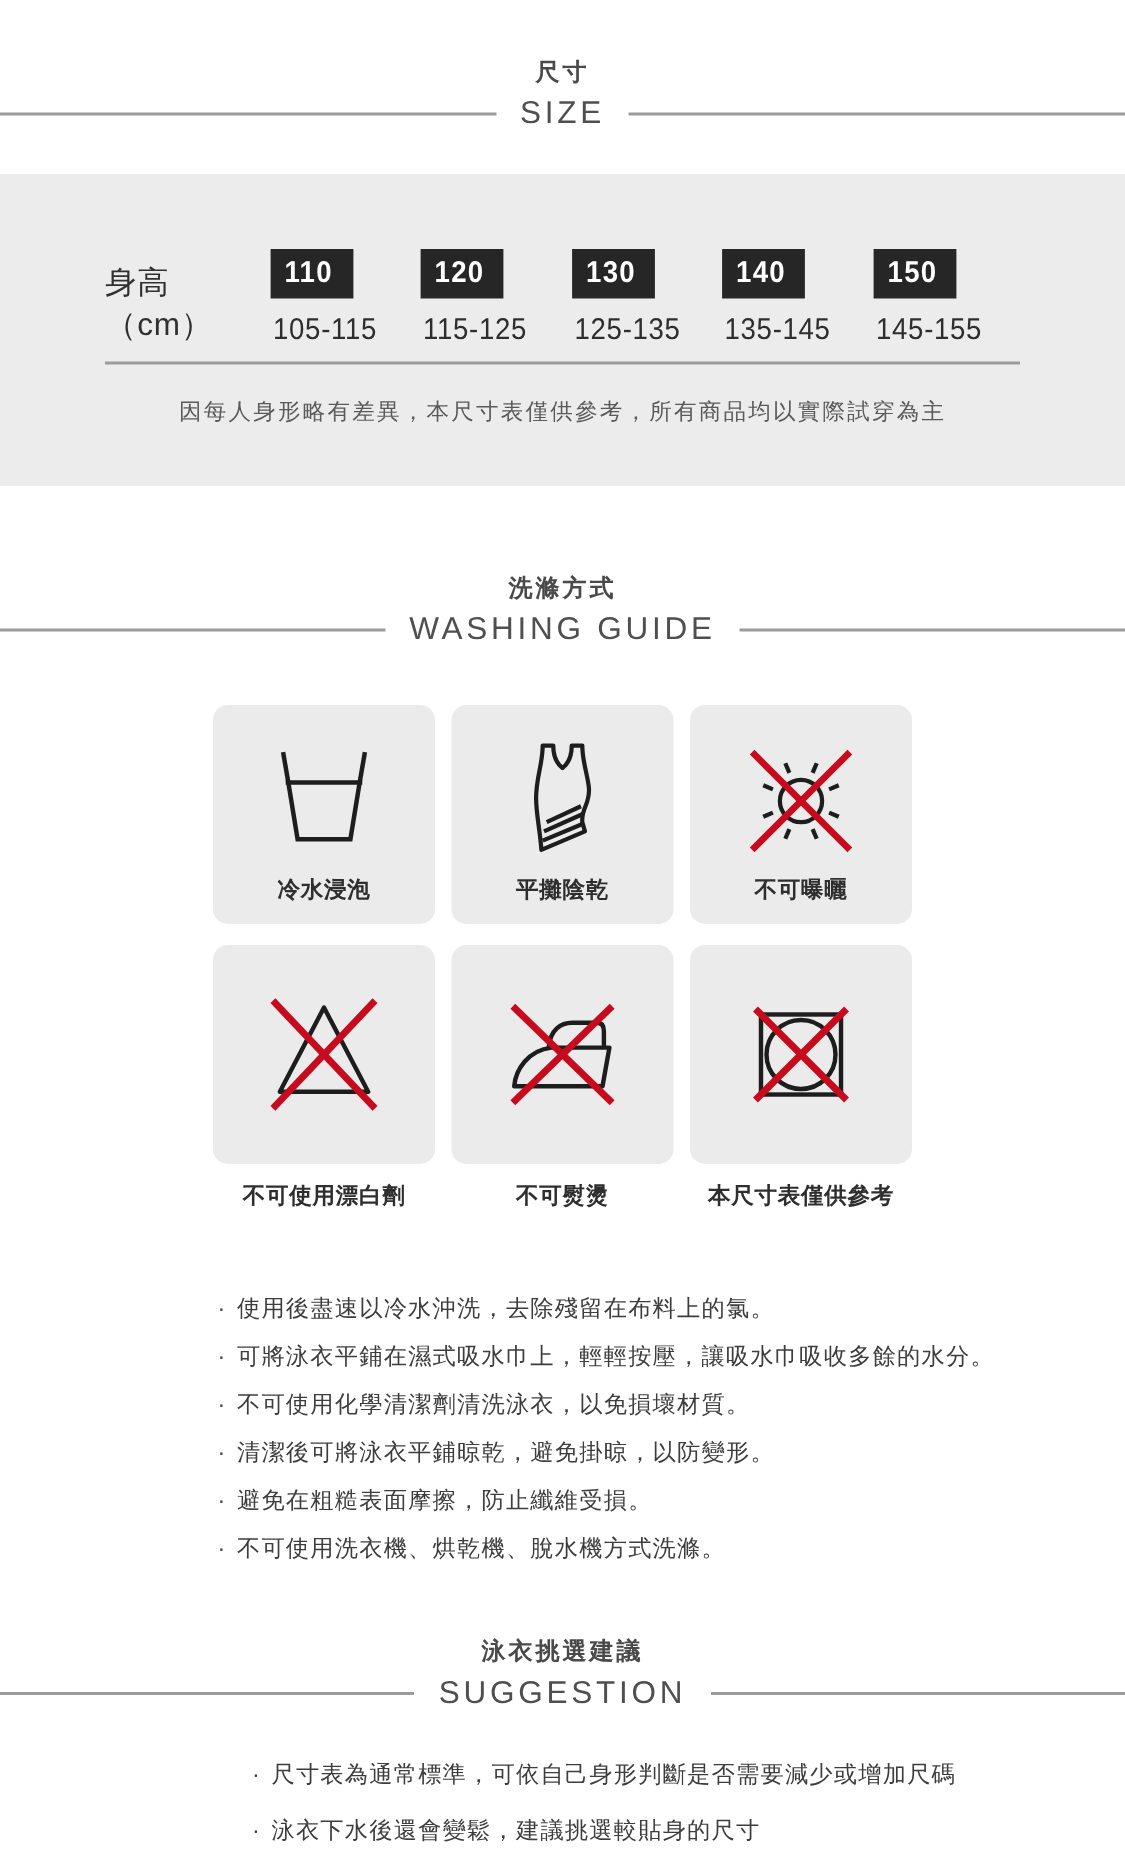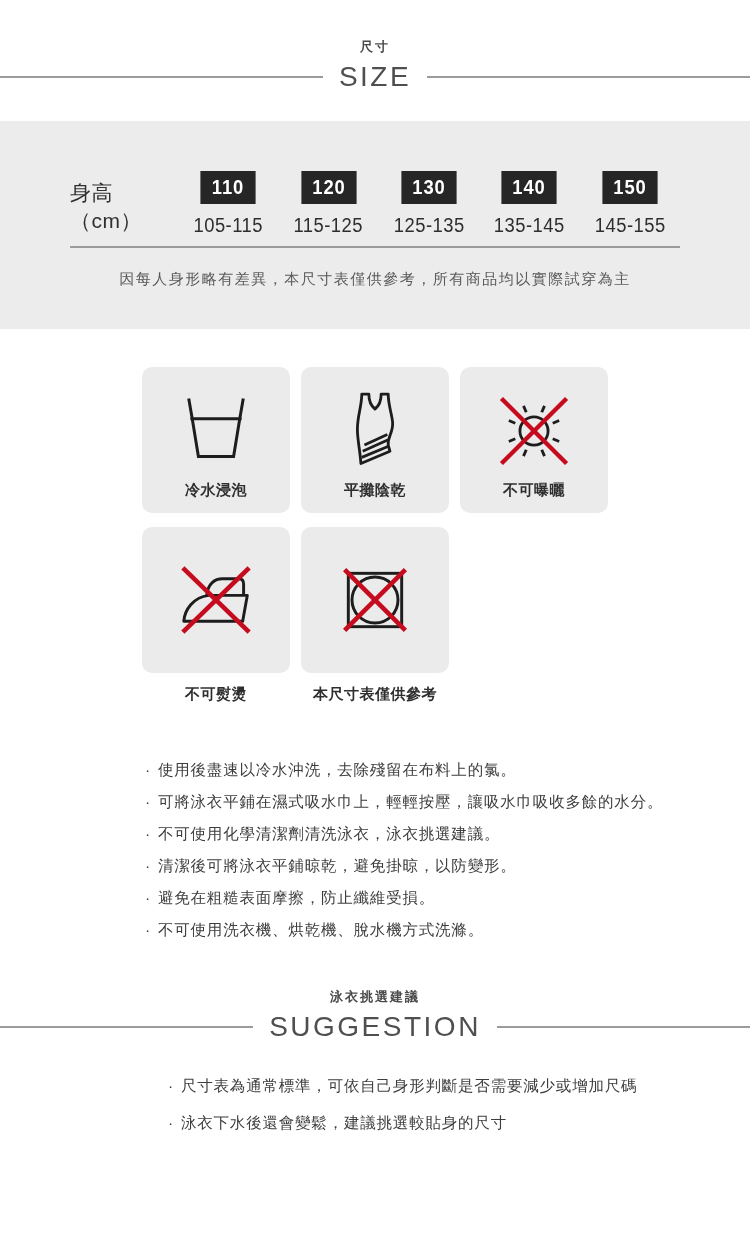--- a/index.html
+++ b/index.html
@@ -7,45 +7,45 @@
   body {
     width:750px; height:1239px; overflow:hidden; margin:0 auto;
     font-family:"Liberation Sans","DejaVu Sans",sans-serif;
     -webkit-font-smoothing:antialiased;
   }
   .page { width:750px; height:1239px; padding-top:38px; }
 
   
   .sec-head { width:100%; }
   .sec-head .zh {
-    text-align:center; font-size:13px; color:#4a4a4a; font-weight:600;
+    text-align:center; font-size:16px; color:#4a4a4a; font-weight:600;
     letter-spacing:2px; margin-bottom:5px;
   }
   .sec-head .en-row { display:flex; align-items:center; width:100%; }
   .sec-head .hline { flex:1; height:2px; background:#9b9b9b; }
   .sec-head .en {
-    font-size:28px; color:#4f4f4f; letter-spacing:2.5px; font-weight:500;
+    font-size:21px; color:#4f4f4f; letter-spacing:2.5px; font-weight:500;
     margin:0 16px; white-space:nowrap;
   }
 
   
   .size-band {
     width:100%; background:#ececec; margin-top:28px;
     padding:50px 0 0 0; height:208px;
   }
   .size-table {
     display:flex; margin:0 70px; border-bottom:2px solid #9b9b9b;
     padding-bottom:9px;
   }
   .size-table .row-label {
     width:108px; display:flex; align-items:flex-end;
     font-size:21px; color:#303030; font-weight:500; letter-spacing:0.5px;
     padding-bottom:2px;
   }
-  .size-col { flex:1; text-align:center; }
+  .size-col { flex:1; }
   .size-badge {
     display:inline-block; background:#262626; color:#fff;
     font-size:20px; font-weight:700; letter-spacing:1px;
     padding:5px 10px; min-width:60px; transform:scaleX(0.92);
   }
   .height-val {
     margin-top:10px; font-size:20px; color:#2e2e2e; font-weight:500;
     letter-spacing:0.5px; transform:scaleX(0.92);
   }
   .size-note {
@@ -122,20 +122,28 @@
         <div class="height-val">135-145</div>
       </div>
       <div class="size-col">
         <span class="size-badge">150</span>
         <div class="height-val">145-155</div>
       </div>
     </div>
     <div class="size-note">因每人身形略有差異，本尺寸表僅供參考，所有商品均以實際試穿為主</div>
   </section>
 
+  <header class="sec-head wash-head">
+    <div class="zh">洗滌方式</div>
+    <div class="en-row">
+      <span class="hline"></span>
+      <span class="en">WASHING GUIDE</span>
+      <span class="hline"></span>
+    </div>
+  </header>
 
   <div class="wash-grid">
 
     <div class="wash-cell">
       <div class="wash-box with-label">
         <div class="icon-wrap">
           <svg width="88" height="88" viewBox="0 0 100 100">
             <g fill="none" stroke="#1d1d1d" stroke-width="3.4">
               <path d="M19,13 L23,36"></path>
               <path d="M81,13 L77,36"></path>
@@ -184,20 +192,34 @@
             <g fill="none" stroke="#c60b1e" stroke-width="5">
               <path d="M13,13 L87,87"></path>
               <path d="M87,13 L13,87"></path>
             </g>
           </svg>
         </div>
         <div class="wash-label">不可曝曬</div>
       </div>
     </div>
 
+    <div class="wash-cell">
+      <div class="wash-box">
+        <svg width="92" height="92" viewBox="0 0 100 100">
+          <g fill="none" stroke="#1d1d1d" stroke-width="3.2" stroke-linejoin="round">
+            <path d="M50,16 L82,77 H18 Z"></path>
+          </g>
+          <g fill="none" stroke="#c60b1e" stroke-width="5">
+            <path d="M13,11 L87,89"></path>
+            <path d="M87,11 L13,89"></path>
+          </g>
+        </svg>
+      </div>
+      <div class="wash-label label-below">不可使用漂白劑</div>
+    </div>
 
     <div class="wash-cell">
       <div class="wash-box">
         <svg width="92" height="92" viewBox="0 0 100 100">
           <g fill="none" stroke="#1d1d1d" stroke-width="3.2" stroke-linejoin="round">
             <path d="M40,45 C41,32 49,27 57,27 L75,27 C79,27 80,30 80,33 L80,45"></path>
             <path d="M15,73 C16,61 25,47 42,45 L84,45 L79,73 Z"></path>
           </g>
           <g fill="none" stroke="#c60b1e" stroke-width="5">
             <path d="M14,15 L86,85"></path>
@@ -221,21 +243,21 @@
           </g>
         </svg>
       </div>
       <div class="wash-label label-below">本尺寸表僅供參考</div>
     </div>
   </div>
 
   <div class="wash-tips">
     <div class="tip-row"><span class="bullet">·</span><span>使用後盡速以冷水沖洗，去除殘留在布料上的氯。</span></div>
     <div class="tip-row"><span class="bullet">·</span><span>可將泳衣平鋪在濕式吸水巾上，輕輕按壓，讓吸水巾吸收多餘的水分。</span></div>
-    <div class="tip-row"><span class="bullet">·</span><span>不可使用化學清潔劑清洗泳衣，泳衣挑選建議。</span></div>
+    <div class="tip-row"><span class="bullet">·</span><span>不可使用化學清潔劑清洗泳衣，以免損壞材質。</span></div>
     <div class="tip-row"><span class="bullet">·</span><span>清潔後可將泳衣平鋪晾乾，避免掛晾，以防變形。</span></div>
     <div class="tip-row"><span class="bullet">·</span><span>避免在粗糙表面摩擦，防止纖維受損。</span></div>
     <div class="tip-row"><span class="bullet">·</span><span>不可使用洗衣機、烘乾機、脫水機方式洗滌。</span></div>
   </div>
 
   <header class="sec-head sugg-head">
     <div class="zh">泳衣挑選建議</div>
     <div class="en-row">
       <span class="hline"></span>
       <span class="en">SUGGESTION</span>

